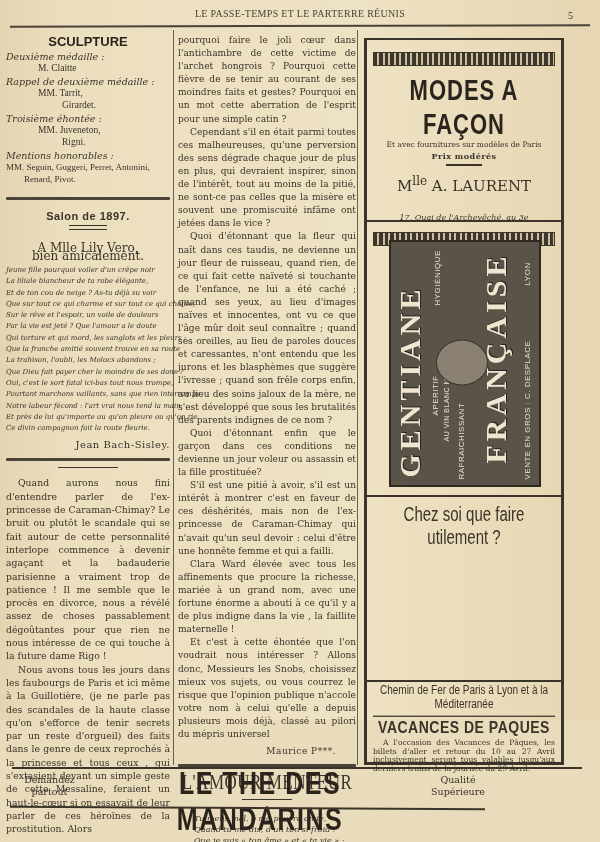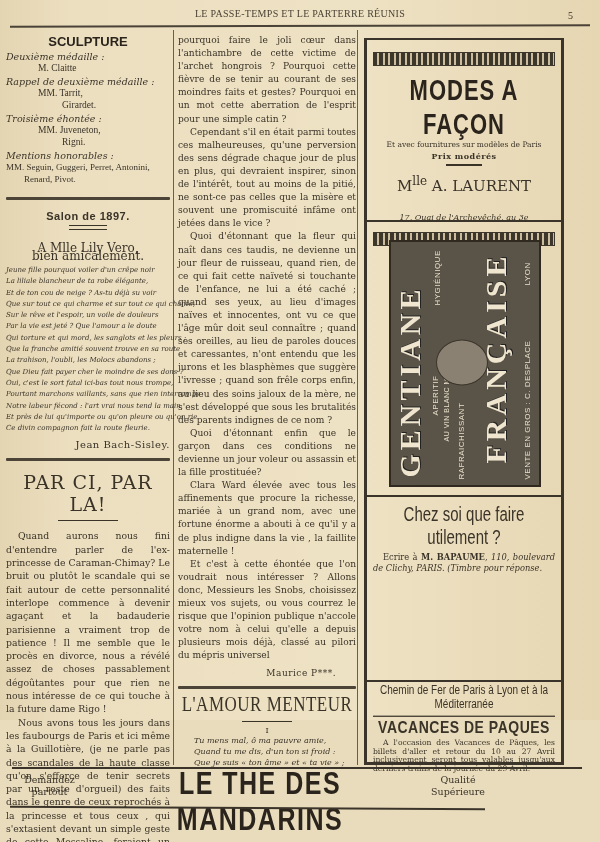--- a/index.html
+++ b/index.html
@@ -116,34 +116,34 @@
       <div>Que Dieu fait payer cher le moindre de ses dons ?</div>
       <div>Oui, c'est le sort fatal ici-bas tout nous trompe,</div>
       <div>Pourtant marchons vaillants, sans que rien interrompe</div>
       <div>Notre labeur fécond : l'art vrai nous tend la main</div>
       <div>Et près de lui qu'importe ou qu'on pleure ou qu'on rie</div>
       <div>Ce divin compagnon fait la route fleurie.</div>
     </div>
     <div class="sig">Jean Bach-Sisley.</div>
     <div class="thickrule" style="margin-top:8px"></div>
 
-    <div class="parci">PAR CI, PAR LA!</div>
     <div class="shortrule" style="width:60px;margin-top:5px;margin-bottom:8px"></div>
     <div class="body">
       <p>Quand aurons nous fini d'entendre parler de l'ex-princesse de Caraman-Chimay? Le bruit ou plutôt le scandale qui se fait autour de cette personnalité interlope commence à devenir agaçant et la badauderie parisienne a vraiment trop de patience ! Il me semble que le procès en divorce, nous a révélé assez de choses passablement dégoûtantes pour que rien ne nous intéresse de ce qui touche à la future dame Rigo !</p>
       <p>Nous avons tous les jours dans les faubourgs de Paris et ici même à la Guillotière, (je ne parle pas des scandales de la haute classe qu'on s'efforce de tenir secrets par un reste d'orgueil) des faits dans le genre de ceux reprochés à la princesse et tous ceux , qui s'extasient devant un simple geste de cette Messaline, feraient un haut-le-cœur si on essayait de leur parler de ces héroïnes de la prostitution. Alors</p>
     </div>
   </div>
 
   <div class="col c2">
     <div class="body" style="font-size:9.1px;line-height:13.1px">
       <p style="text-indent:0">pourquoi faire le joli cœur dans l'antichambre de cette victime de l'archet hongrois ? Pourquoi cette fièvre de se tenir au courant de ses moindres faits et gestes? Pourquoi en un mot cette aberration de l'esprit pour une simple catin ?</p>
       <p>Cependant s'il en était parmi toutes ces malheureuses, qu'une perversion des sens dégrade chaque jour de plus en plus, qui devraient inspirer, sinon de l'intérêt, tout au moins de la pitié, ne sont-ce pas celles que la misère et souvent une promiscuité infâme ont jetées dans le vice ?</p>
       <p>Quoi d'étonnant que la fleur qui naît dans ces taudis, ne devienne un jour fleur de ruisseau, quand rien, de ce qui fait cette naïveté si touchante de l'enfance, ne lui a été caché ; quand ses yeux, au lieu d'images naïves et innocentes, ont vu ce que l'âge mûr doit seul connaître ; quand ses oreilles, au lieu de paroles douces et caressantes, n'ont entendu que les jurons et les blasphèmes que suggère l'ivresse ; quand son frêle corps enfin, au lieu des soins jaloux de la mère, ne s'est développé que sous les brutalités des parents indignes de ce nom ?</p>
       <p>Quoi d'étonnant enfin que le garçon dans ces conditions ne devienne un jour voleur ou assassin et la fille prostituée?</p>
+      <p>S'il est une pitié à avoir, s'il est un intérêt à montrer c'est en faveur de ces déshérités, mais non de l'ex-princesse de Caraman-Chimay qui n'avait qu'un seul devoir : celui d'être une honnête femme et qui a failli.</p>
       <p>Clara Ward élevée avec tous les affinements que procure la richesse, mariée à un grand nom, avec une fortune énorme a abouti à ce qu'il y a de plus indigne dans la vie , la faillite maternelle !</p>
       <p>Et c'est à cette éhontée que l'on voudrait nous intéresser ? Allons donc, Messieurs les Snobs, choisissez mieux vos sujets, ou vous courrez le risque que l'opinion publique n'accole votre nom à celui qu'elle a depuis plusieurs mois déjà, classé au pilori du mépris universel</p>
     </div>
     <div class="sig" style="font-size:9px;padding-right:20px">Maurice P***.</div>
     <div class="thickrule" style="margin-top:8px"></div>
 
     <div class="amour">L'AMOUR MENTEUR</div>
     <div class="shortrule" style="width:50px;margin-top:6px"></div>
     <div class="roman">I</div>
     <div class="poem2">
@@ -179,21 +179,20 @@
         <div class="g-big" style="left:22px;top:88px">FRANÇAISE</div>
         <div class="g-small" style="left:6px;top:132px">VENTE EN GROS : C. DESPLACE</div>
         <div class="g-small" style="left:200px;top:132px">LYON</div>
       </div>
     </div>
     <div class="ad-sep" style="top:455px"></div>
 
     <div class="chez">
       <div class="chez-t">Chez soi que faire utilement ?</div>
       <div class="chez-b">
-        <p><span>Ecrire à </span><b>M. BAPAUME</b><i>, 110, boulevard de Clichy, PARIS. (Timbre pour réponse.</i></p>
       </div>
     </div>
     <div class="ad-sep" style="top:640px"></div>
 
     <div class="chemin">
       <div class="chemin-t">Chemin de Fer de Paris à Lyon et à la Méditerranée</div>
       <div class="vac">VACANCES DE PAQUES</div>
       <div class="vac-b">
         <p>A l'occasion des Vacances de Pâques, les billets d'aller et retour du 10 au 27 Avril inclusivement seront tous valables jusqu'aux derniers trains de la journée du 29 Avril.</p>
       </div>

